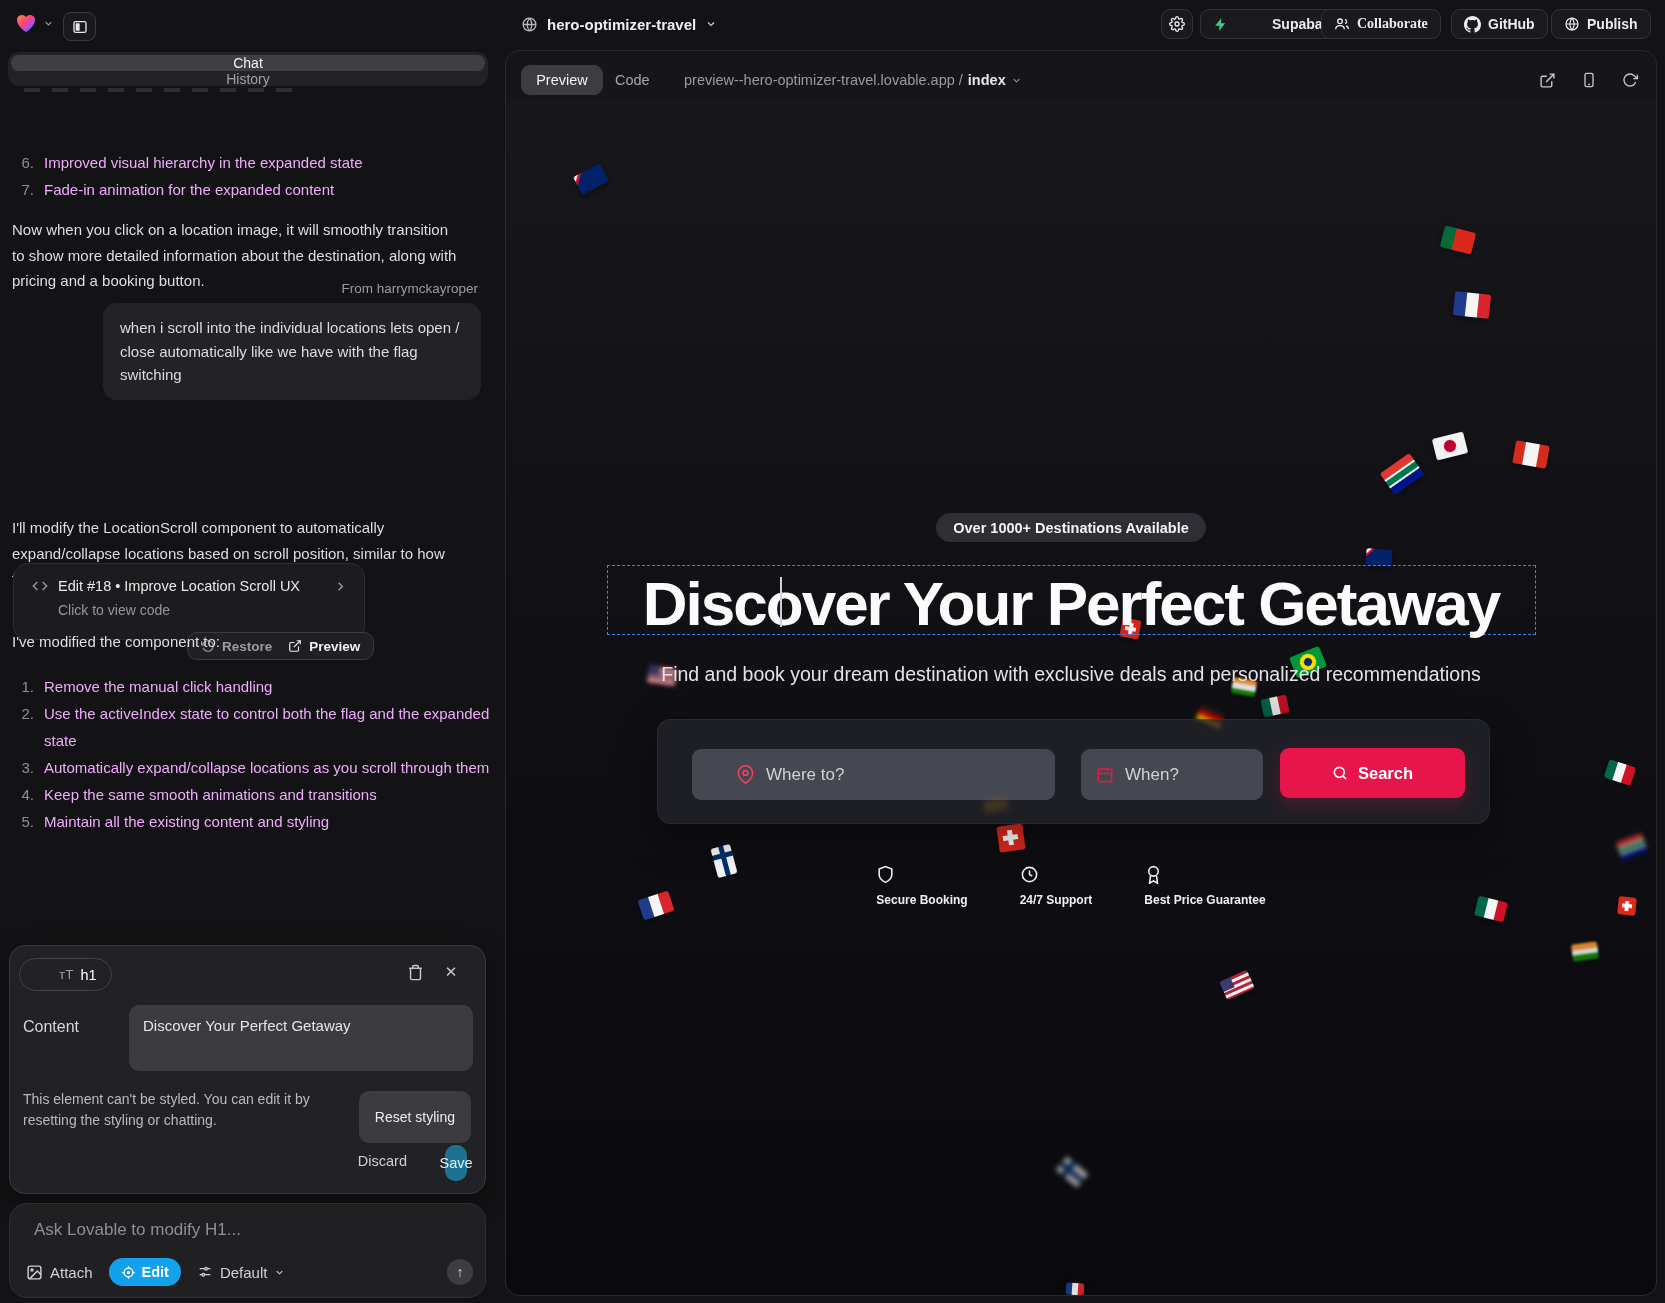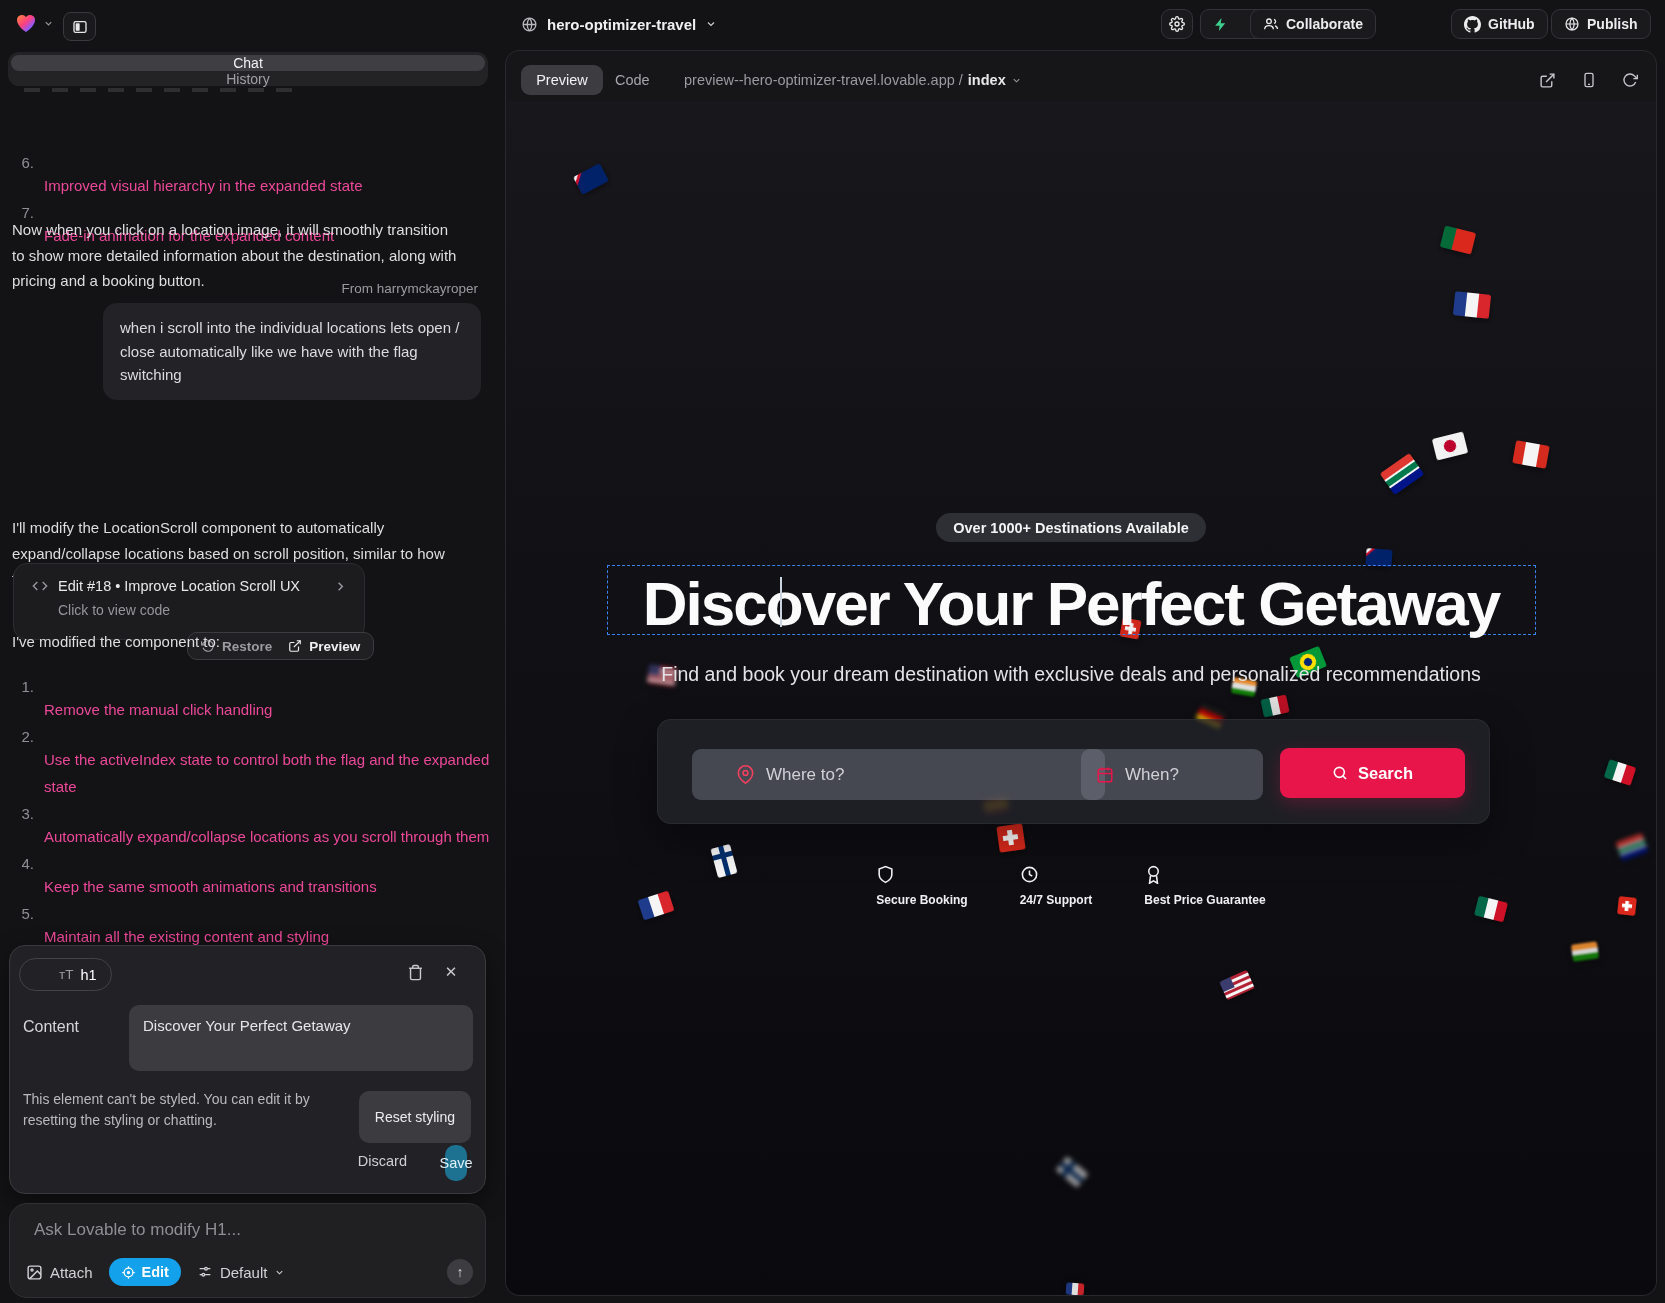--- a/index.html
+++ b/index.html
@@ -24,21 +24,21 @@
   .tabs { position:absolute; left:8px; top:4px; width:480px; height:34px; background:#232326;
     border-radius:11px; display:flex; padding:3px;flex-direction:column; }
   .tab { flex:1; display:flex; align-items:center; justify-content:center; font-size:14px;
     border-radius:8px; color:#9fa0a5; font-weight:500; }
   .tab.active { background:#3f3f43; color:#f2f2f4; }
   .clip-line { position:absolute; left:24px; top:40px; width:268px; height:4px; overflow:hidden; opacity:.5;
     background:repeating-linear-gradient(90deg,#4a4a4e 0 16px, transparent 16px 28px); }
   .para { position:absolute; left:12px; font-size:15px; line-height:25.5px; color:#dedee1; }
   .ol-row { display:flex; line-height:27px; font-size:15px; }
   .ol-num { width:32px; text-align:right; color:#8f8f95; flex:none; padding-right:10px; }
-  .ol-txt { color:#ec4899; width:448px;margin-top:23px; }
+  .ol-txt { color:#f0abfc; width:448px; }
   .from-label { position:absolute; right:18px; top:233px; font-size:13.5px; color:#9a9aa0; }
   .bubble { position:absolute; left:103px; top:255px; width:378px; background:#232327;
     border-radius:14px; padding:13px 17px; font-size:15px; line-height:23.5px; color:#dcdce0; }
   .asst-head { position:absolute; left:13px; top:377px; width:468px; display:flex; align-items:center; gap:9px; }
   .asst-name { font-size:15px; font-weight:700; color:#f2f2f4; }
   .asst-time { font-size:13.5px; color:#8e8e93; }
   .asst-more { margin-left:auto; color:#8e8e93; font-size:15px; letter-spacing:2px; cursor:pointer; }
   .edit-card { position:absolute; left:13px; top:515px; width:352px; height:77px; background:#1c1c1f;
     border:1px solid #2d2d31; border-radius:14px; padding:14px 16px 0 18px; cursor:pointer; }
   .ec-row1 { display:flex; align-items:center; gap:10px; }
@@ -185,21 +185,21 @@
     </span>
   </div>
   <div class="hbtn" style="left:1200px;gap:44px;">
     <span>
       <svg width="15" height="15" viewBox="0 0 24 24">
           <path fill="#3ecf8e" d="M13.5 1.5 3.5 14h7l-1 8.5 10-12.5h-7z"></path>
         </svg>
     </span>
     <span>Supabase</span>
   </div>
-  <div class="hbtn" style="left:1250px;">
+  <div class="hbtn" style="left:1321px;font-family:Liberation Serif, serif;">
     <span>
       <svg width="16" height="16" viewBox="0 0 24 24" fill="none" stroke="#ececef" stroke-width="2">
           <circle cx="9" cy="8" r="3.5"></circle>
           <path d="M2.5 20c0-3.5 3-5.5 6.5-5.5s6.5 2 6.5 5.5"></path>
           <path d="M16.5 5a3.2 3.2 0 0 1 0 6.2M18 14.7c2.2.7 3.7 2.3 3.7 4.8"></path>
         </svg>
     </span>
     <span>Collaborate</span>
   </div>
   <div class="hbtn" style="left:1451px;">
@@ -450,21 +450,21 @@
     <div class="hero">
       <div class="badge">
         <span class="badge-pill">Over 1000+ Destinations Available</span>
       </div>
       <div class="selection"></div>
       <h1 class="h1-hero">Discover Your Perfect Getaway</h1>
       <div class="caret"></div>
       <div class="subtitle">Find and book your dream destination with exclusive deals and personalized recommendations</div>
 
       <div class="search-card">
-        <div class="s-input" style="left:34px; width:413px;padding-left:44px;">
+        <div class="s-input" style="left:34px; width:363px;padding-left:44px;">
           <span>
             <svg width="19" height="19" viewBox="0 0 24 24" fill="none" stroke="#f43f5e" stroke-width="2">
                 <path d="M21 10c0 7-9 13-9 13s-9-6-9-13a9 9 0 0 1 18 0z"></path>
                 <circle cx="12" cy="10" r="3"></circle>
               </svg>
           </span>
           <input placeholder="Where to?" style="">
         </div>
         <div class="s-input" style="left:423px; width:182px;">
           <span>

